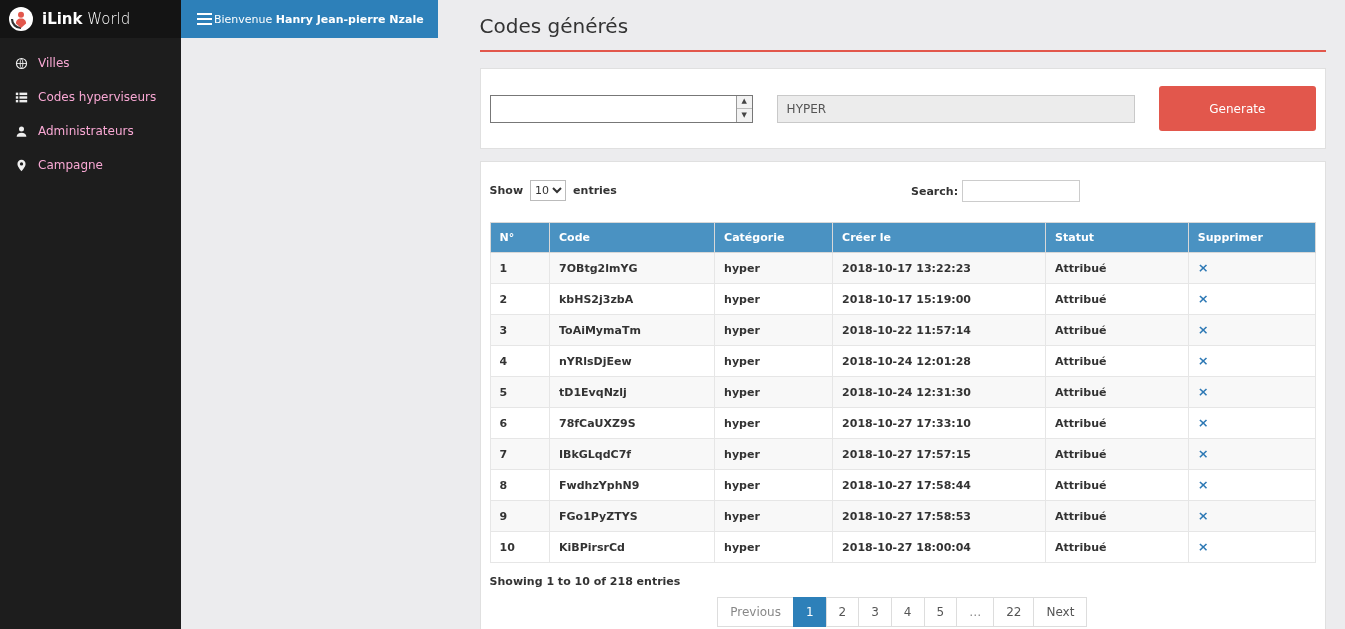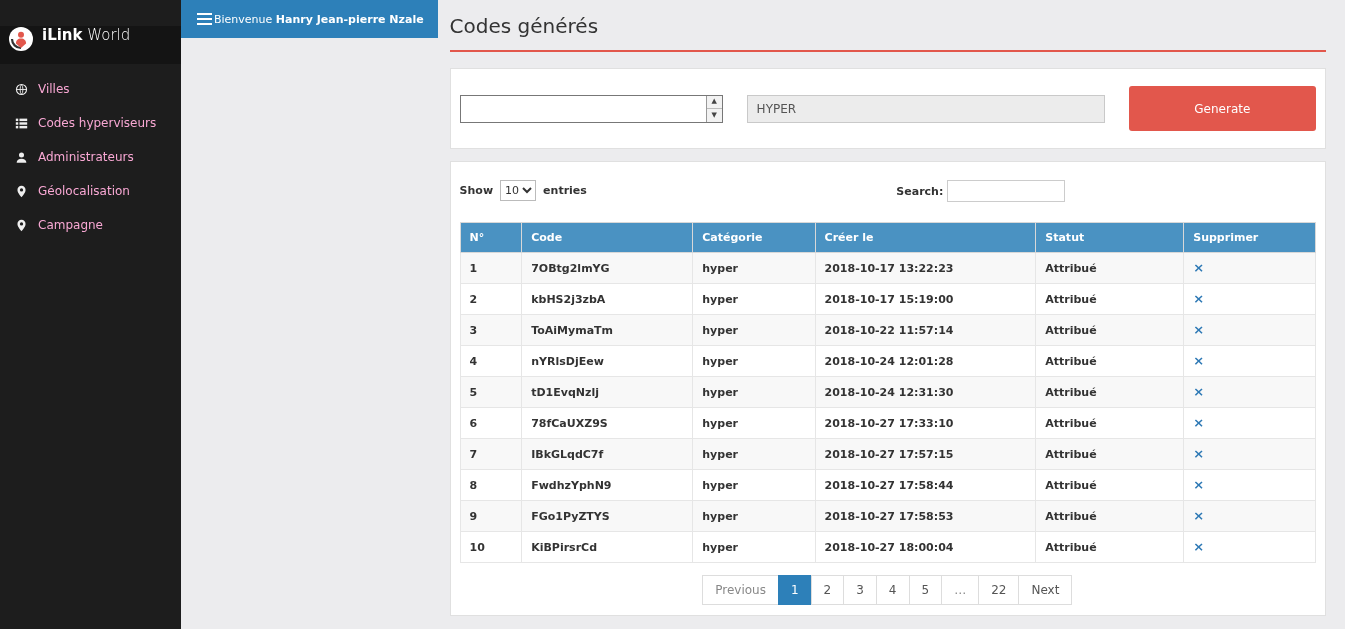--- a/index.html
+++ b/index.html
@@ -6,38 +6,38 @@
   html,body { margin:0; padding:0; }
   body {
     width:1345px; height:629px; overflow:hidden;
     font-family:"DejaVu Sans","Liberation Sans",sans-serif;
     background:#ececee; font-size:12px; color:#333;
   }
   .app { display:flex; width:100%; height:100%; }
 
   
   .sidebar { width:181px; flex-shrink:0; background:#1d1d1d; display:flex; flex-direction:column; }
-  .brand { height:38px; background:#141414; display:flex; align-items:flex-start; gap:8px; padding:0 8px; color:#fff; font-size:15px; cursor:pointer;margin-top:26px; }
+  .brand { height:38px; background:#141414; display:flex; align-items:center; gap:8px; padding:0 8px; color:#fff; font-size:15px; cursor:pointer; }
   .brand-text b { font-weight:700; }
   .brand-text span { font-weight:300; }
   .menu { padding-top:8px; display:flex; flex-direction:column; }
   .menu-item { display:flex; align-items:center; gap:10px; padding:10px 14px; color:#f9a8d4; font-size:12px; text-decoration:none; cursor:pointer; }
   .mi-icon { width:14px; display:inline-flex; justify-content:center; color:#eee; }
   .mi-icon svg { display:block; }
 
   
   .main { flex:1; display:flex; flex-direction:row; min-width:0; }
   .topbar { height:38px; background:var(--header,#2d80b9); display:flex; align-items:center; justify-content:space-between; padding:0 14px; flex-shrink:0; }
   .hamburger { display:flex; flex-direction:column; gap:3px; cursor:pointer; padding:4px 2px; }
   .hamburger span { display:block; width:15px; height:2px; background:#fff; }
   .welcome { color:#fff; font-size:11px; }
   .welcome b { font-weight:700; }
 
   
-  .content { flex:1; padding:0 19px 0 12px; overflow:hidden; }
+  .content { flex:1; padding:0 19px 0 12px; overflow:hidden;margin-left:30px; }
   .page-title { font-size:20px; font-weight:500; color:#333; margin:14px 0 12px 0; }
   .title-rule { height:2px; background:var(--accent,#e2574c); margin-bottom:16px; }
 
   .card { background:#fff; border:1px solid #e0e0e0; }
   .form-card { display:flex; align-items:center; gap:24px; padding:17px 9px; margin-bottom:12px; }
 
   .spinner-box { width:263px; height:28px; border:1px solid #777; background:#fff; display:flex; overflow:hidden; }
   .spin-input { flex:1; border:none; outline:none; padding:0 8px; font-size:12px; font-family:inherit; }
   .spin-btns { width:16px; border-left:1px solid #999; display:flex; flex-direction:column; }
   .spin-btns span { flex:1; display:flex; align-items:center; justify-content:center; font-size:7px; color:#444; background:#f2f2f2; cursor:pointer; line-height:1; }
@@ -124,28 +124,20 @@
             </svg>
           </span>
           <span>Administrateurs</span>
         </a>
         <a class="menu-item">
           <span class="mi-icon">
             <svg width="13" height="13" viewBox="0 0 16 16" fill="currentColor">
               <path d="M8 1C5.2 1 3 3.2 3 6c0 3.6 5 9 5 9s5-5.4 5-9c0-2.8-2.2-5-5-5zm0 7a2 2 0 1 1 0-4 2 2 0 0 1 0 4z"></path>
             </svg>
           </span>
-          <span>Géolocalisation</span>
-        </a>
-        <a class="menu-item">
-          <span class="mi-icon">
-            <svg width="13" height="13" viewBox="0 0 16 16" fill="currentColor">
-              <path d="M8 1C5.2 1 3 3.2 3 6c0 3.6 5 9 5 9s5-5.4 5-9c0-2.8-2.2-5-5-5zm0 7a2 2 0 1 1 0-4 2 2 0 0 1 0 4z"></path>
-            </svg>
-          </span>
           <span>Campagne</span>
         </a>
       </nav>
   </aside>
 
   <div class="main">
 
     <header class="topbar">
       <div class="hamburger">
           <span></span>
@@ -275,20 +267,21 @@
                 <td>KiBPirsrCd</td>
                 <td>hyper</td>
                 <td>2018-10-27 18:00:04</td>
                 <td>Attribué</td>
                 <td><span class="delete-icon">×</span></td>
               </tr>
             </tbody>
         </table>
 
         <div class="table-footer">
+          <div class="info">Showing 1 to 10 of 218 entries</div>
           <div class="pagination" id="pagination">
               <span class="page-btn disabled">Previous</span>
               <span class="page-btn active">1</span>
               <span class="page-btn">2</span>
               <span class="page-btn">3</span>
               <span class="page-btn">4</span>
               <span class="page-btn">5</span>
               <span class="page-btn ellipsis">…</span>
               <span class="page-btn">22</span>
               <span class="page-btn">Next</span>

